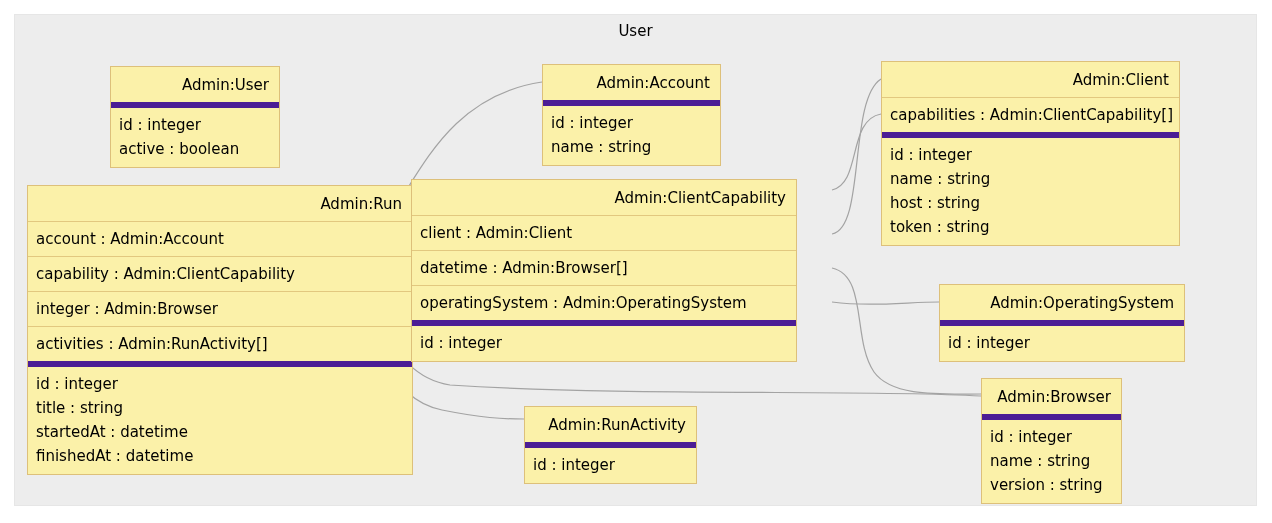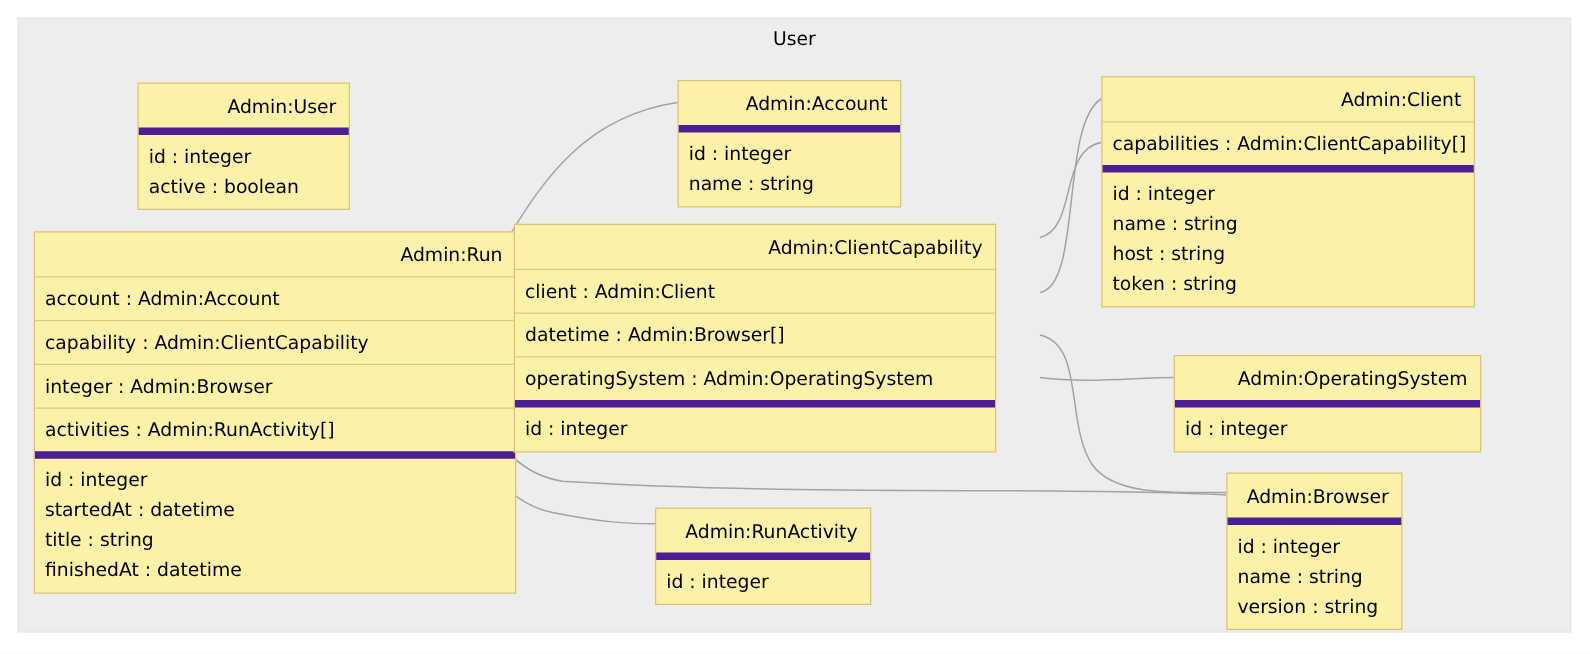--- a/index.html
+++ b/index.html
@@ -79,22 +79,22 @@
 </div>
 
 <div class="entity" style="left:27px;top:185px;width:386px;">
   <div class="entity-header">Admin:Run</div>
   <div class="entity-row">account : Admin:Account</div>
   <div class="entity-row">capability : Admin:ClientCapability</div>
   <div class="entity-row">integer : Admin:Browser</div>
   <div class="entity-row">activities : Admin:RunActivity[]</div>
   <div class="entity-attrs">
     <div>id : integer</div>
+    <div>title : string</div>
     <div>startedAt : datetime</div>
-    <div>title : string</div>
     <div>finishedAt : datetime</div>
   </div>
 </div>
 
 <div class="entity" style="left:411px;top:179px;width:386px;">
   <div class="entity-header">Admin:ClientCapability</div>
   <div class="entity-row">client : Admin:Client</div>
   <div class="entity-row">datetime : Admin:Browser[]</div>
   <div class="entity-row">operatingSystem : Admin:OperatingSystem</div>
   <div class="entity-attrs">

